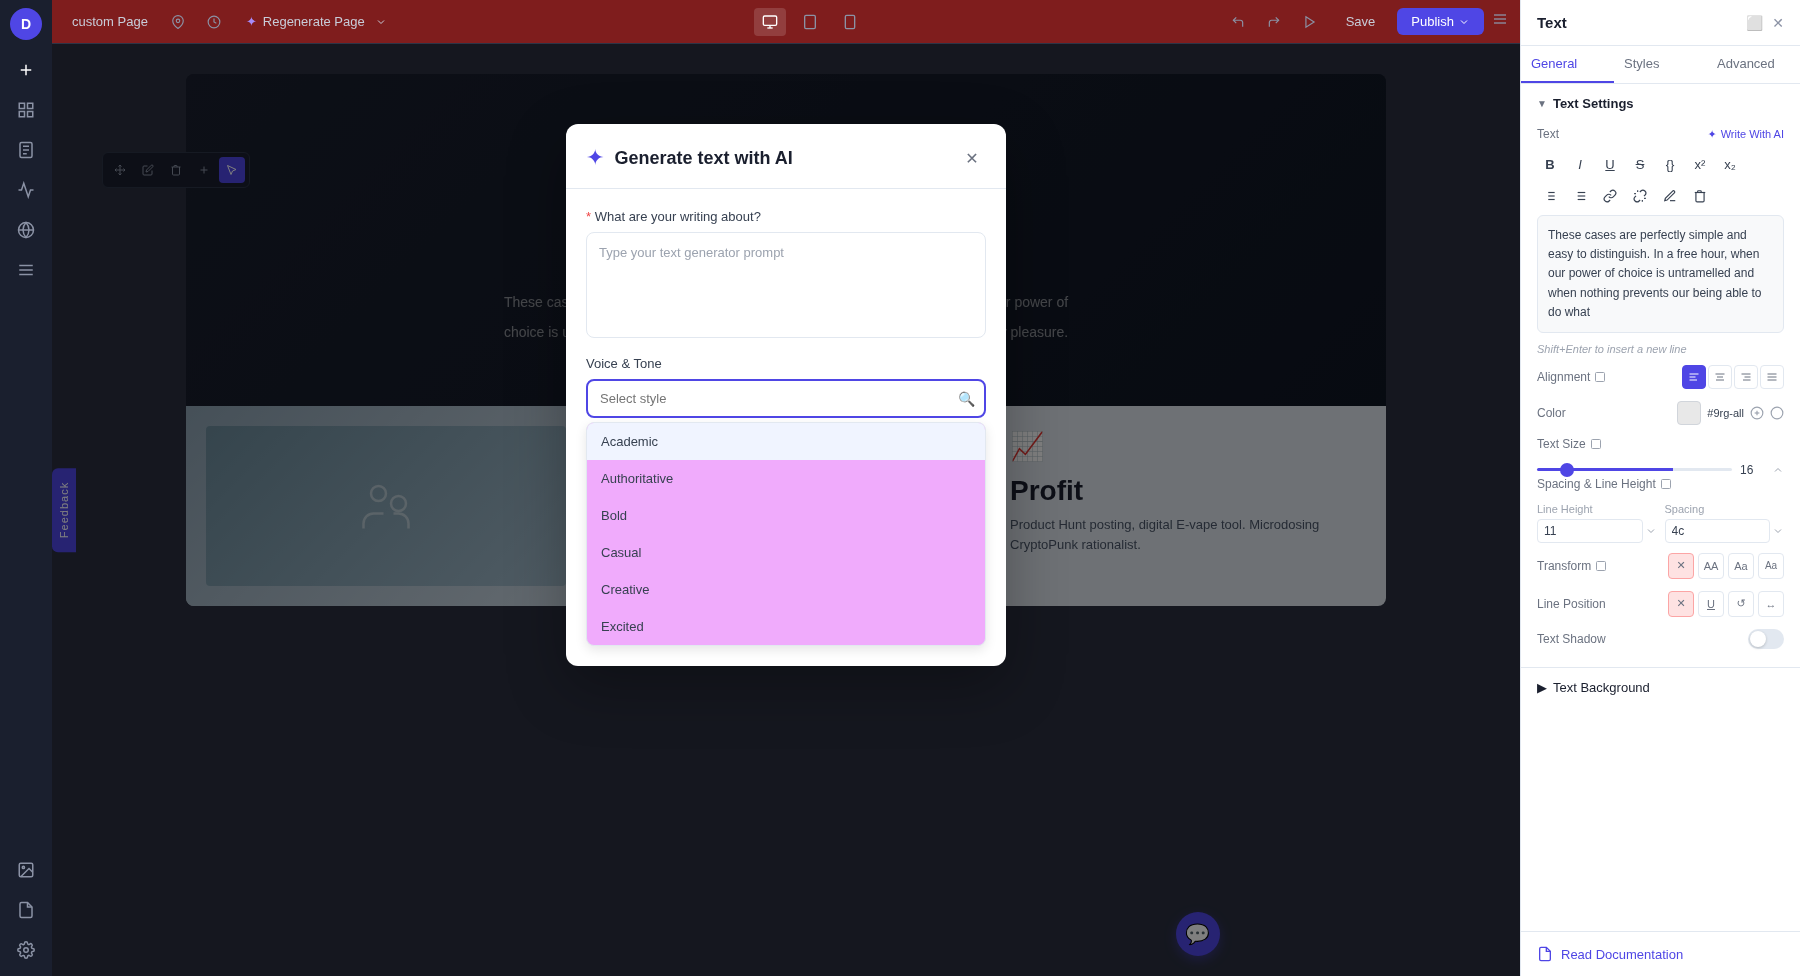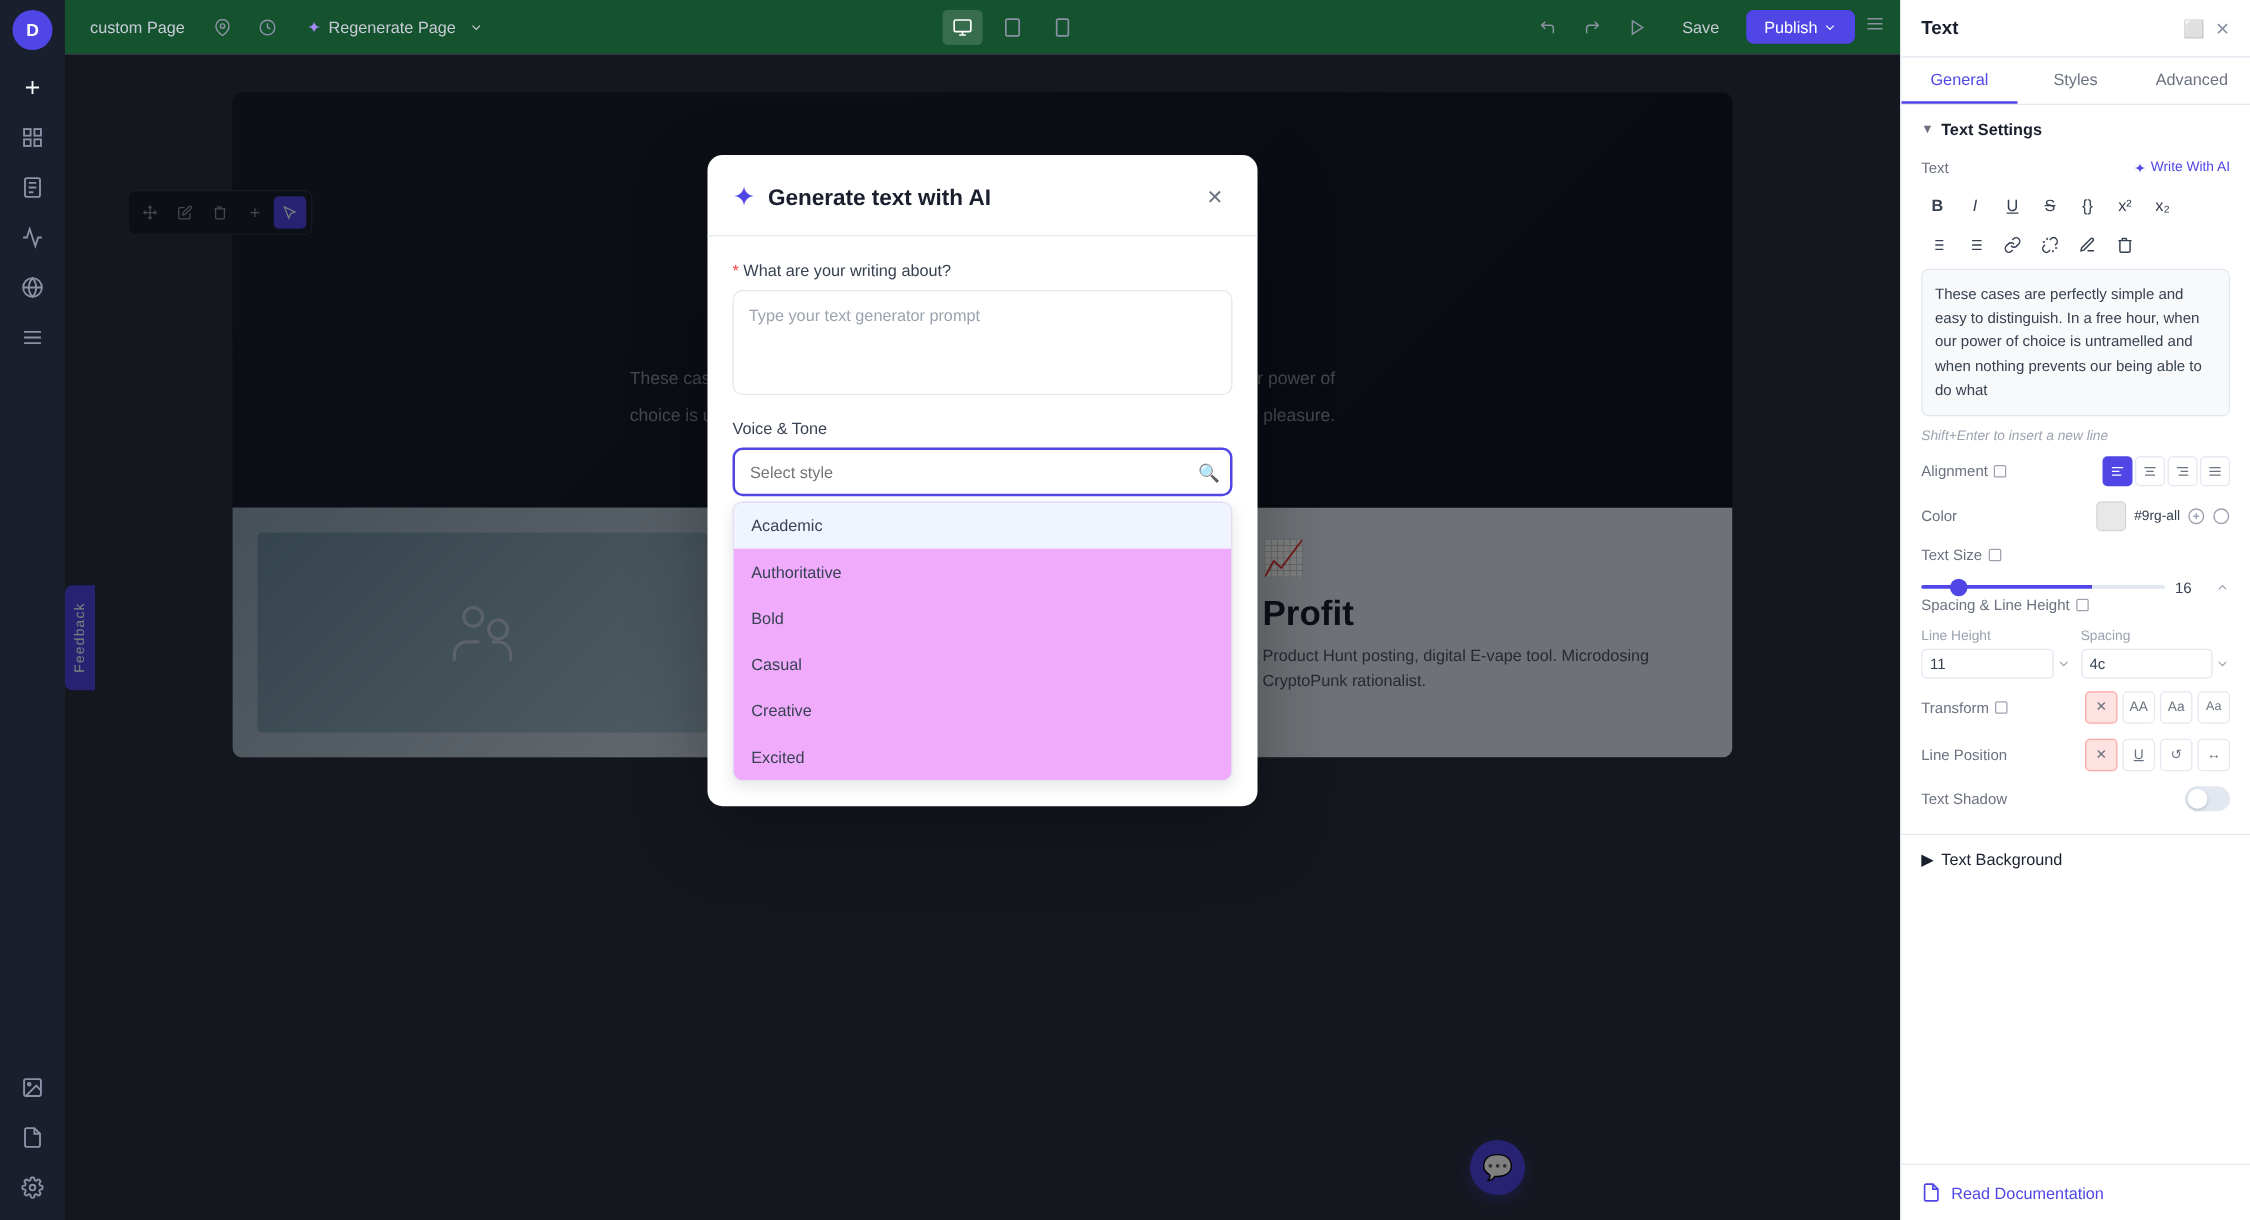--- a/index.html
+++ b/index.html
@@ -39,21 +39,21 @@
       flex: 1;
       display: flex;
       flex-direction: column;
       position: relative;
       overflow: hidden;
     }
 
     
     .topbar {
       height: 44px;
-      background: #14532d;
+      background: #7f1d1d;
       display: flex;
       align-items: center;
       padding: 0 12px;
       gap: 8px;
       border-bottom: 1px solid #2d3446;
       z-index: 20;
     }
     .topbar-page-name {
       color: #c8ccd8;
       font-size: 13px;
@@ -249,21 +249,21 @@
     }
     .panel-header-icon {
       color: #8b92a5; cursor: pointer; font-size: 14px;
     }
     .panel-tabs {
       display: flex;
       border-bottom: 1px solid #e2e8f0;
     }
     .panel-tab {
       flex: 1;
-      text-align: center;
+      text-align: left;
       padding: 10px;
       font-size: 13px;
       color: #6b7280;
       cursor: pointer;
       border-bottom: 2px solid transparent;
     }
     .panel-tab.active {
       color: #4f46e5;
       border-bottom-color: #4f46e5;
       font-weight: 500;
@@ -517,21 +517,21 @@
     }
     .modal-label {
       font-size: 13px;
       font-weight: 500;
       color: #374151;
       margin-bottom: 8px;
     }
     .modal-label .required { color: #ef4444; }
     .modal-textarea {
       width: 100%;
-      height: 84px;
+      height: 106px;
       border: 1px solid #e2e8f0;
       border-radius: 8px;
       padding: 12px;
       font-size: 13px;
       color: #374151;
       resize: none;
       outline: none;
       font-family: inherit;
     }
     .modal-textarea::placeholder { color: #9ca3af; }

